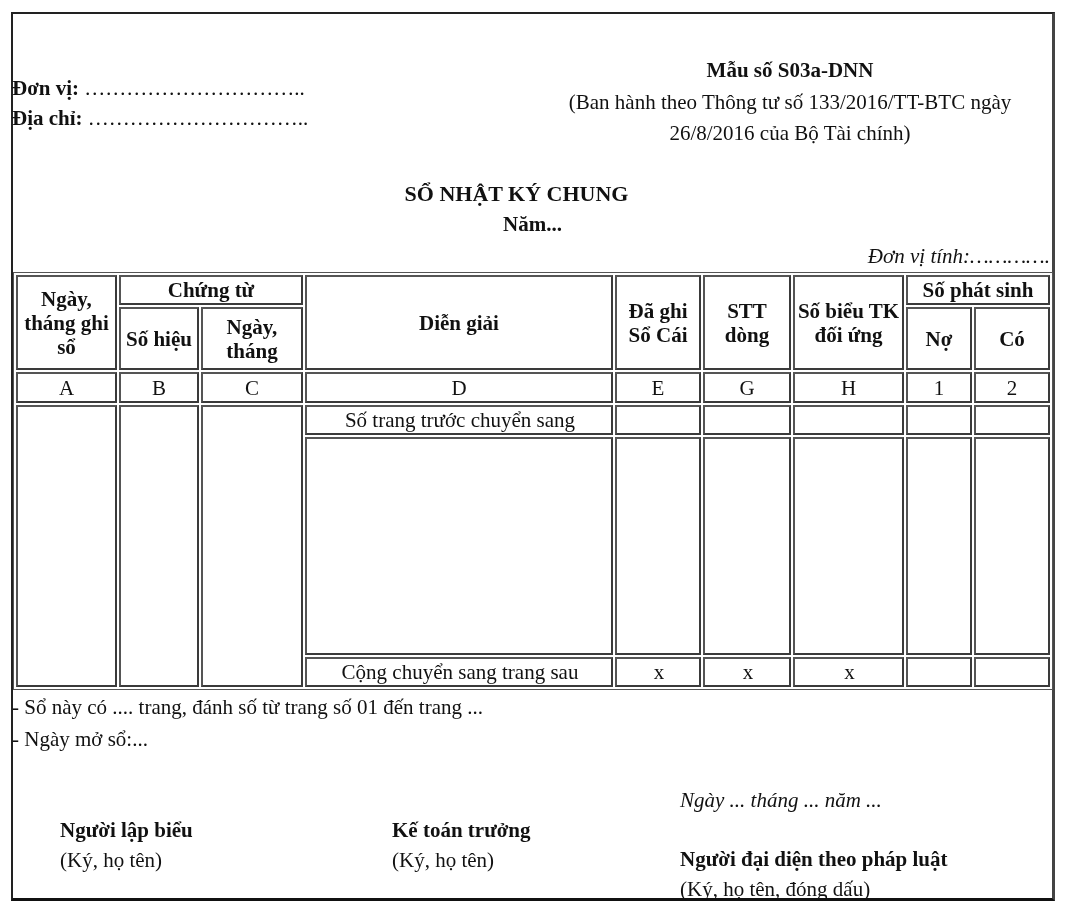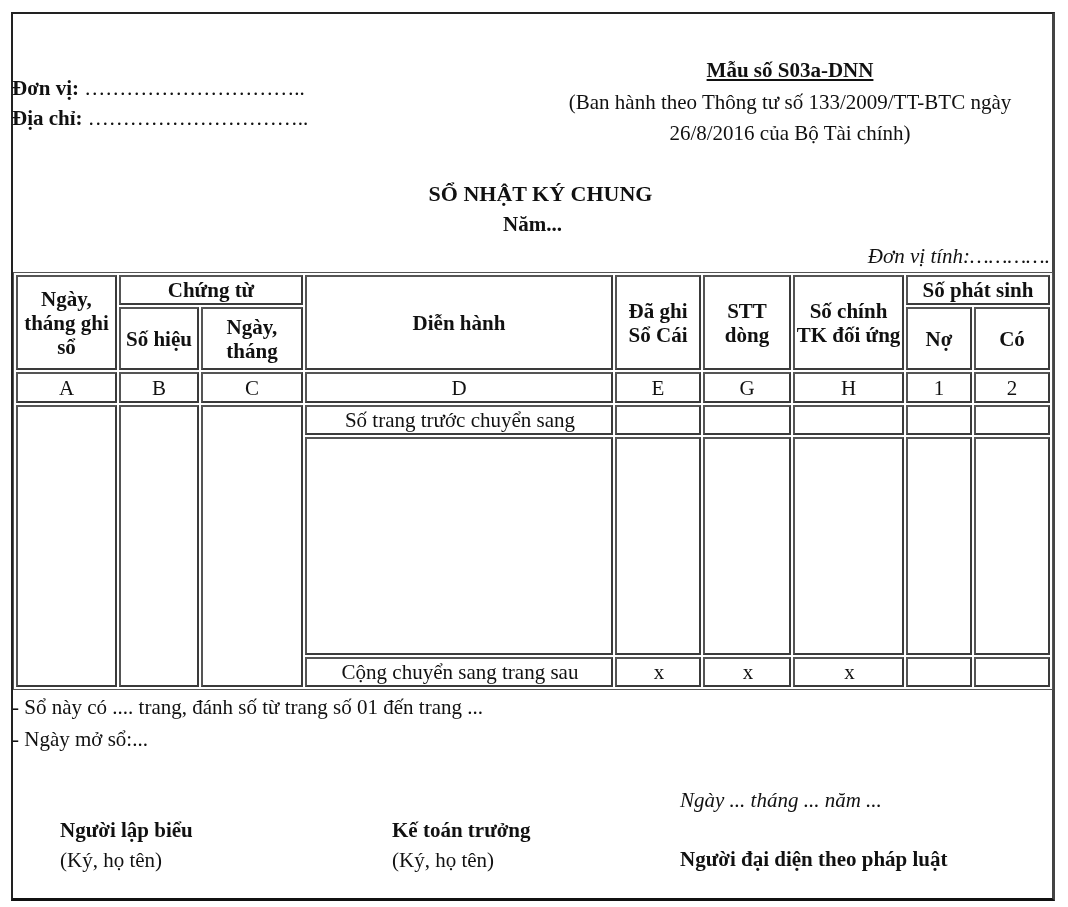--- a/index.html
+++ b/index.html
@@ -10,25 +10,25 @@
            border-right:3px solid #444; border-bottom:3px solid #111; box-sizing:border-box; }
   .abs { position:absolute; white-space:nowrap; }
   .bold { font-weight:bold; }
   .ital { font-style:italic; }
   .center { text-align:center; }
   .f21 { font-size:21px; }
 
   #unit-label { left:12px; top:76px; }
   #address-label { left:12px; top:106px; }
 
-  #form-code { left:520px; width:540px; top:58px;text-decoration:underline; }
+  #form-code { left:520px; width:540px; top:58px; }
   #form-issued-1 { left:520px; width:540px; top:90px; }
   #form-issued-2 { left:520px; width:540px; top:121px; }
 
-  #book-title { left:308px; width:465px; top:181px; font-size:22px; }
+  #book-title { left:284px; width:465px; top:181px; font-size:22px; }
   #book-year { left:300px; width:465px; top:212px; font-size:21px; }
   #currency-unit { right:18px; top:244px; font-size:21px; }
 
   table.ledger { position:absolute; left:13px; top:272px; width:1040px; height:418px;
                  border-collapse:separate; border-spacing:2px; border:1px solid #555;
                  background:#fff; }
   table.ledger td { border:2px solid #3a3a3a; border-top-color:#555; border-left-color:#555;
                     padding:0; font-size:21px; line-height:24px; text-align:center; vertical-align:middle; }
   table.ledger td.h { font-weight:bold; }
   table.ledger td.left { text-align:center; padding-left:2px; }
@@ -49,21 +49,21 @@
 <div class="frame"></div>
 
 <div class="abs f21" id="unit-label">
   <span class="bold">Đơn vị:</span><span> …………………………..</span>
 </div>
 <div class="abs f21" id="address-label">
   <span class="bold">Địa chỉ:</span><span> …………………………..</span>
 </div>
 
 <div class="abs center bold f21" id="form-code">Mẫu số S03a-DNN</div>
-<div class="abs center f21" id="form-issued-1">(Ban hành theo Thông tư số 133/2009/TT-BTC ngày</div>
+<div class="abs center f21" id="form-issued-1">(Ban hành theo Thông tư số 133/2016/TT-BTC ngày</div>
 <div class="abs center f21" id="form-issued-2">26/8/2016 của Bộ Tài chính)</div>
 
 <div class="abs center bold" id="book-title">SỔ NHẬT KÝ CHUNG</div>
 <div class="abs center bold" id="book-year">Năm...</div>
 <div class="abs ital" id="currency-unit">Đơn vị tính:………….</div>
 
 <table class="ledger">
   <colgroup>
     <col style="width:101px">
       <col style="width:80px">
@@ -72,24 +72,24 @@
     <col style="width:86px">
       <col style="width:88px">
       <col style="width:111px">
       <col style="width:66px">
       <col style="width:76px">
   </colgroup>
   <tbody>
       <tr style="height:30px">
     <td class="h" rowspan="2">Ngày, tháng ghi sổ</td>
     <td class="h" colspan="2">Chứng từ</td>
-    <td class="h" rowspan="2">Diễn hành</td>
+    <td class="h" rowspan="2">Diễn giải</td>
     <td class="h" rowspan="2">Đã ghi Sổ Cái</td>
     <td class="h" rowspan="2">STT dòng</td>
-    <td class="h" rowspan="2">Số chính TK đối ứng</td>
+    <td class="h" rowspan="2">Số biểu TK đối ứng</td>
     <td class="h" colspan="2">Số phát sinh</td>
   </tr>
   <tr style="height:62px">
     <td class="h">Số hiệu</td>
     <td class="h">Ngày, tháng</td>
     <td class="h">Nợ</td>
     <td class="h">Có</td>
   </tr>
   <tr style="height:30px">
     <td>A</td>
@@ -139,13 +139,14 @@
   <div class="bold">Người lập biểu</div>
   <div>(Ký, họ tên)</div>
 </div>
 <div class="sig" id="sig-chief">
   <div class="bold">Kế toán trưởng</div>
   <div>(Ký, họ tên)</div>
 </div>
 <div class="sig ital" id="sig-legal-date">Ngày ... tháng ... năm ...</div>
 <div class="sig" id="sig-legal">
   <div class="bold">Người đại diện theo pháp luật</div>
+  <div>(Ký, họ tên, đóng dấu)</div>
 </div>
 
 </body></html>

